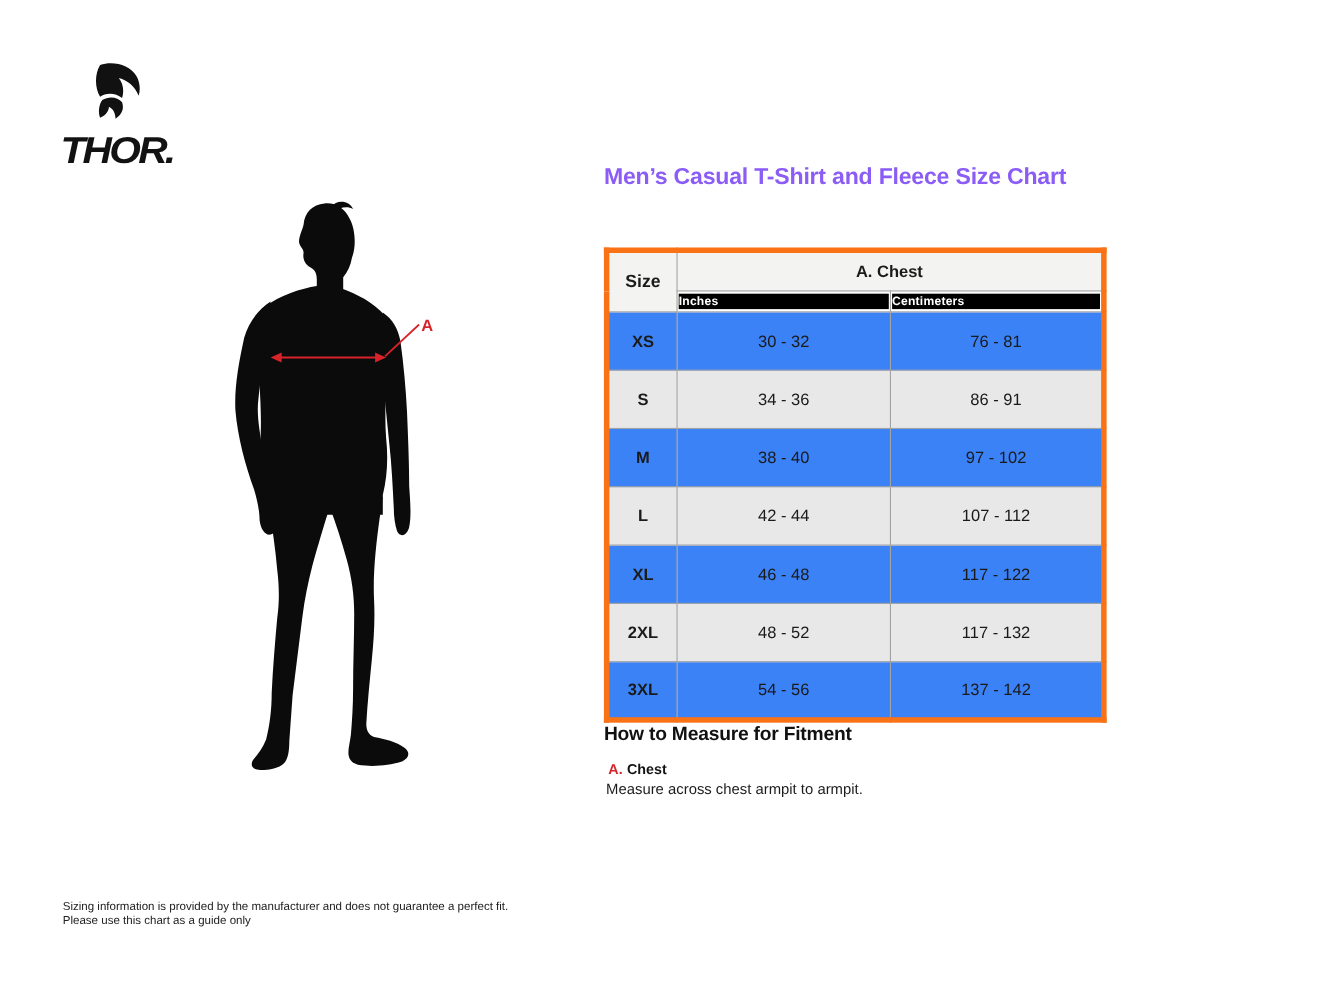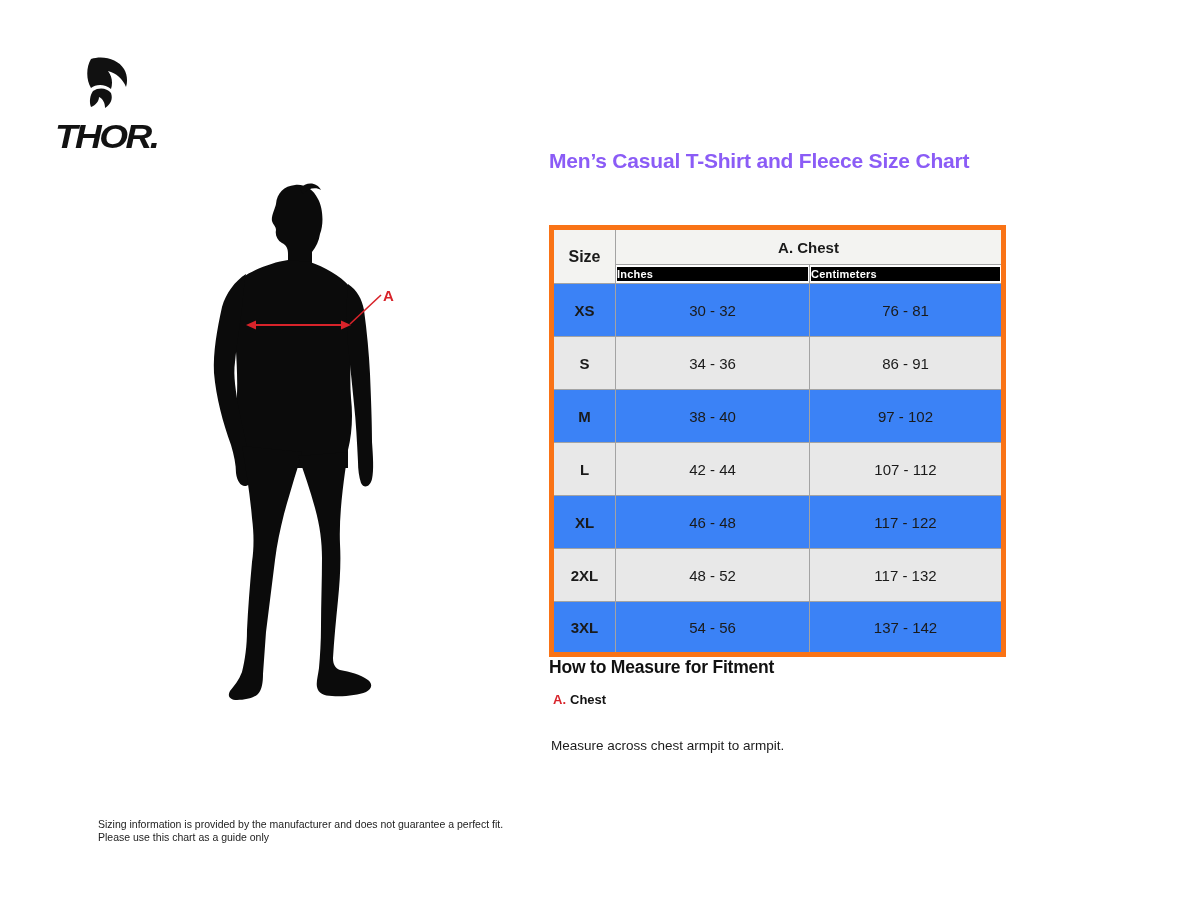--- a/index.html
+++ b/index.html
@@ -60,24 +60,24 @@
   .col-cm { width: 194px; }
 
   
   .howto-title {
     position: absolute; left: 549px; top: 657px;
     font-size: 17.5px; font-weight: 700; color: #111;
     letter-spacing: -0.2px;
   }
   .howto-item { position: absolute; left: 553px; top: 692px; font-size: 13px; font-weight: 700; color: #131313; }
   .howto-item .item-key { color: #d8232a; margin-right: 4px; }
-  .howto-instruction { position: absolute; left: 551px; top: 738px; font-size: 13.5px; font-weight: 400; color: #1c1c1c; }
+  .howto-instruction { position: absolute; left: 551px; top: 710px; font-size: 13.5px; font-weight: 400; color: #1c1c1c; }
 
   
-  .disclaimer { position: absolute; left: 57px; top: 818px; font-size: 10.5px; line-height: 1.25; color: #222; margin-left: 41px; }
+  .disclaimer { position: absolute; left: 57px; top: 818px; font-size: 10.5px; line-height: 1.25; color: #222; }
 </style>
 </head>
 <body>
 
 <div class="canvas">
 
   <div class="logo">
     <svg class="logo-mark" width="48" height="52" viewBox="0 0 48 52" aria-hidden="true">
       <path d="M9,2 C21,-2 36,2 42,12 C45,17 46,24 44,30 C41,22 34,16 26,14 C30,19 31,26 29,32 C23,27 14,27 9,31 C4,23 4,10 9,2 Z" fill="#111"></path>
       <path d="M11,34 C17,30 25,31 29,36 C31,42 29,47 23,51 C23,46 21,42 17,40 C17,44 14,48 9,50 C7,45 8,38 11,34 Z" fill="#111"></path>

